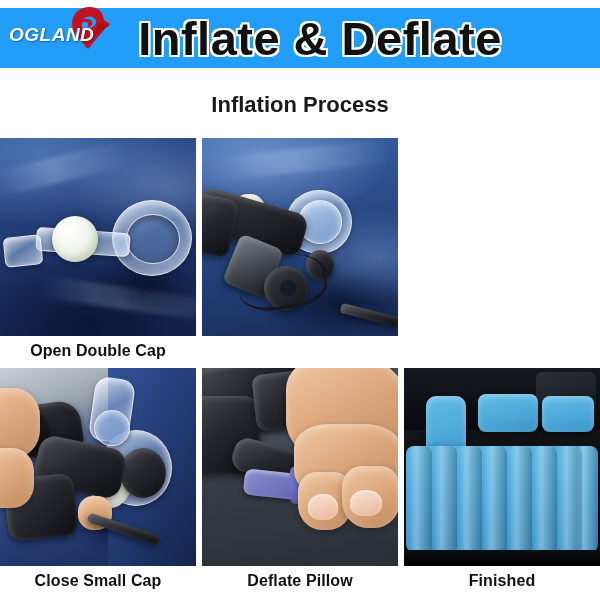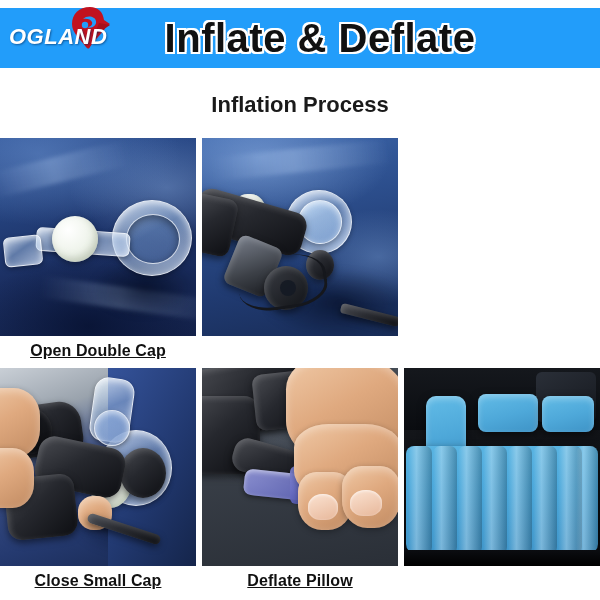--- a/index.html
+++ b/index.html
@@ -18,30 +18,30 @@
     display:flex;align-items:center;
   }
   .logo{
     position:absolute;left:4px;top:-4px;width:120px;height:62px;
   }
   .logo-mark{
     position:absolute;left:62px;top:2px;width:46px;height:44px;
   }
   .logo-text{
     position:absolute;left:5px;top:20px;
-    font-size:22px;font-weight:bold;font-style:italic;
+    font-size:19px;font-weight:bold;font-style:italic;
     color:#ffffff;letter-spacing:0.5px;
     text-shadow:1px 1px 2px rgba(0,40,90,.55);
     font-family:"Liberation Sans", sans-serif;
   }
   .header-title{
     position:absolute;left:0;top:0;width:600px;height:60px;
     display:flex;align-items:center;justify-content:center;
     padding-left:40px;box-sizing:border-box;
-    font-size:40px;font-weight:bold;color:#111;
+    font-size:47px;font-weight:bold;color:#111;
     letter-spacing:0.5px;
     text-shadow:
       -2px -2px 0 #fff, 2px -2px 0 #fff, -2px 2px 0 #fff, 2px 2px 0 #fff,
       -2px 0 0 #fff, 2px 0 0 #fff, 0 -2px 0 #fff, 0 2px 0 #fff;
   }
 
   
   .subtitle{
     position:absolute;left:0;top:92px;width:600px;
     text-align:center;
@@ -61,21 +61,20 @@
   .cell.c2{left:404px;}
   .photo{
     position:relative;width:196px;height:198px;overflow:hidden;
     background:#1d3a74;
   }
   .caption{
     width:196px;text-align:center;
     font-size:16px;font-weight:bold;color:#111;
     padding-top:6px;letter-spacing:0.1px;
     white-space:nowrap;
-    text-decoration:underline;
   }
 
   
   .vinyl{
     position:absolute;inset:0;
     background:
       radial-gradient(ellipse 120% 60% at 20% 8%, rgba(120,160,220,.45), rgba(0,0,0,0) 60%),
       radial-gradient(ellipse 80% 45% at 85% 25%, rgba(150,185,235,.40), rgba(0,0,0,0) 62%),
       radial-gradient(ellipse 90% 55% at 45% 95%, rgba(5,15,45,.75), rgba(0,0,0,0) 65%),
       linear-gradient(165deg,#2b4f92 0%, #25437f 28%, #1b2f62 58%, #14224b 100%);
@@ -293,16 +292,17 @@
             <div class="rib" style="left:27px;width:24px;"></div>
             <div class="rib" style="left:52px;width:24px;"></div>
             <div class="rib" style="left:77px;width:24px;"></div>
             <div class="rib" style="left:102px;width:24px;"></div>
             <div class="rib" style="left:127px;width:24px;"></div>
             <div class="rib" style="left:152px;width:24px;"></div>
             <div class="rib" style="left:170px;width:22px;"></div>
           </div>
           <div style="position:absolute;left:0;top:182px;width:196px;height:16px;background:linear-gradient(180deg,#0b0d11,#000);"></div>
         </div>
+        <div class="caption">Finished</div>
       </div>
     </div>
   </div>
 </div>
 
 </body></html>

